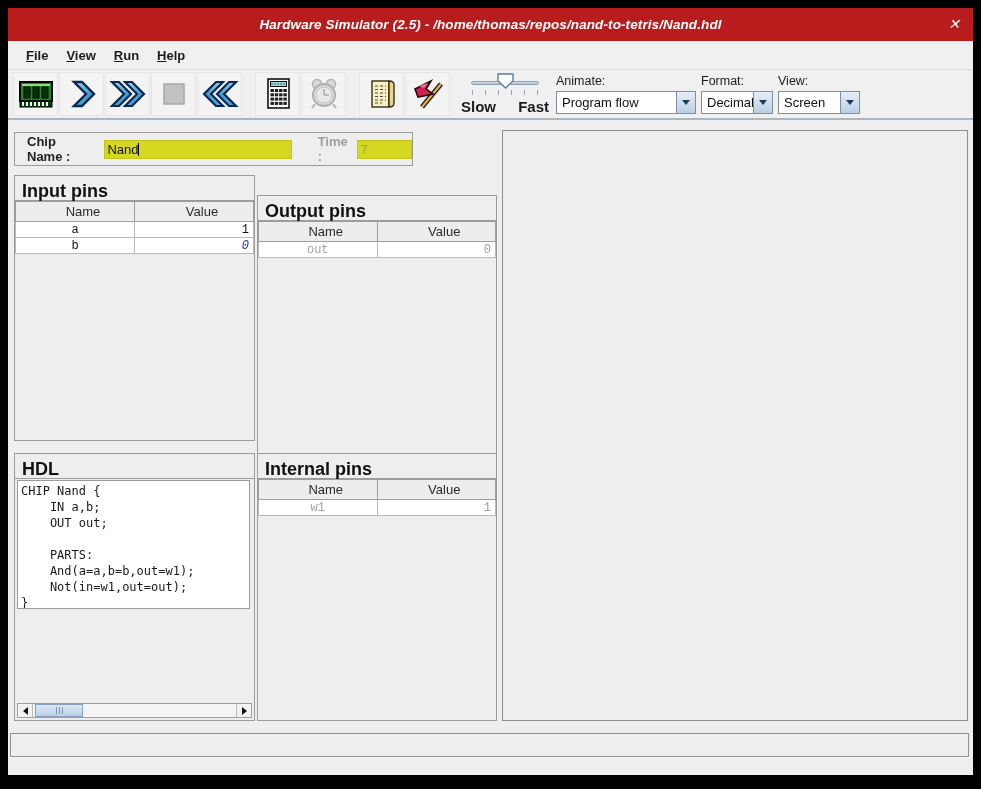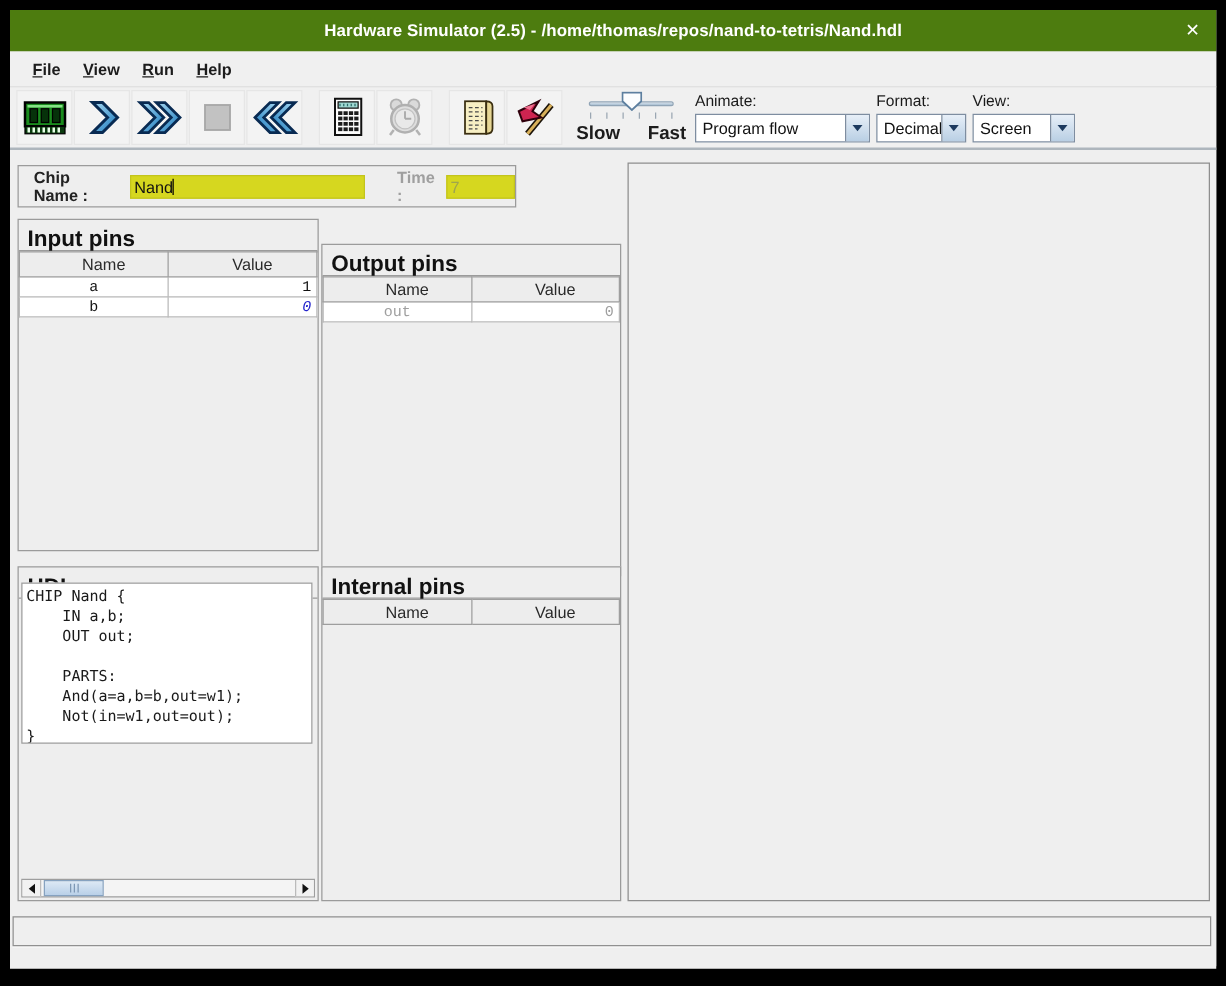--- a/index.html
+++ b/index.html
@@ -1,21 +1,21 @@
 <!DOCTYPE html>
 <html><head>
 <meta charset="utf-8">
 <style>
   * { margin:0; padding:0; box-sizing:border-box; }
   html,body { width:981px; height:789px; }
   body { background:#000; position:relative; font-family:"Liberation Sans",sans-serif; overflow:hidden; }
   .window { position:absolute; left:8px; top:8px; width:965px; height:767px; background:#efefef; }
 
   
-  .titlebar { height:33px; background:#4d7c0f; color:#fff; display:flex; align-items:center; justify-content:center; position:relative; }
+  .titlebar { height:33px; background:#b91c1c; color:#fff; display:flex; align-items:center; justify-content:center; position:relative;font-style:italic; }
   .titlebar .title { font-weight:bold; font-size:13.5px; letter-spacing:.1px; }
   .titlebar .close { position:absolute; right:13px; top:8px; font-size:14px; color:#fff; cursor:default; }
 
   
   .menubar { height:29px; display:flex; align-items:center; padding-left:9px; background:#f0f0f0; border-bottom:1px solid #dcdcdc; }
   .menu-item { padding:4px 9px; font-size:13px; font-weight:bold; color:#1c1c1c; }
   .menu-item .u { text-decoration:underline; }
 
   
   .toolbar { height:50px; background:#f0f0f0; border-bottom:2px solid #aeb6bd; display:flex; align-items:center; padding-left:5px; }
@@ -58,21 +58,21 @@
   table.pins td.value { text-align:right; padding-right:4px; }
   .dim { color:#9f9f9f !important; }
   .changed { color:#2222cc !important; font-style:italic; }
 
   .inputpins  { left:6px;  top:55px;  width:241px; height:266px; }
   .outputpins { left:249px; top:55px; width:240px; height:266px;margin-top:20px; }
   .hdlpanel   { left:6px;  top:333px; width:241px; height:268px; }
   .internals  { left:249px; top:333px; width:240px; height:268px; }
 
   
-  .codebox { position:absolute; left:2px; top:12px; width:233px; height:129px; background:#fff; border:1px solid #9b9b9b; overflow:hidden; }
+  .codebox { position:absolute; left:2px; top:26px; width:233px; height:129px; background:#fff; border:1px solid #9b9b9b; overflow:hidden; }
   .codebox pre { font-family:"DejaVu Sans Mono",monospace; font-size:12px; line-height:16px; color:#1a1a1a; padding:2px 3px; white-space:pre; }
   .hscroll { position:absolute; left:2px; right:2px; bottom:2px; height:15px; display:flex; border:1px solid #9e9e9e; background:#f4f4f4; }
   .sbtn { width:15px; height:100%; background:#f2f2f2; border-right:1px solid #bbb; display:flex; align-items:center; justify-content:center; }
   .sbtn.right { border-right:none; border-left:1px solid #bbb; }
   .tri-left  { width:0; height:0; border-top:4px solid transparent; border-bottom:4px solid transparent; border-right:5px solid #111; }
   .tri-right { width:0; height:0; border-top:4px solid transparent; border-bottom:4px solid transparent; border-left:5px solid #111; }
   .strack { flex:1; position:relative; }
   .sthumb { position:absolute; left:2px; top:0; width:48px; height:100%; background:linear-gradient(#dde9f5,#b9d0e8); border:1px solid #86a2c0; display:flex; align-items:center; justify-content:center; gap:2px; }
   .sthumb i { width:1px; height:7px; background:#7e98b5; }
 
@@ -369,20 +369,24 @@
     </div>
 
     <div class="panel internals">
       <div class="panel-header">Internal pins</div>
       <table class="pins">
         <tbody>
             <tr>
           <th>Name</th>
           <th>Value</th>
         </tr>
+        <tr>
+          <td class="name dim">w1</td>
+          <td class="value dim">1</td>
+        </tr>
       </tbody>
         </table>
     </div>
 
     <div class="panel rightpanel"></div>
 
     <div class="panel statusbar"></div>
   </div>
 </div>
 

